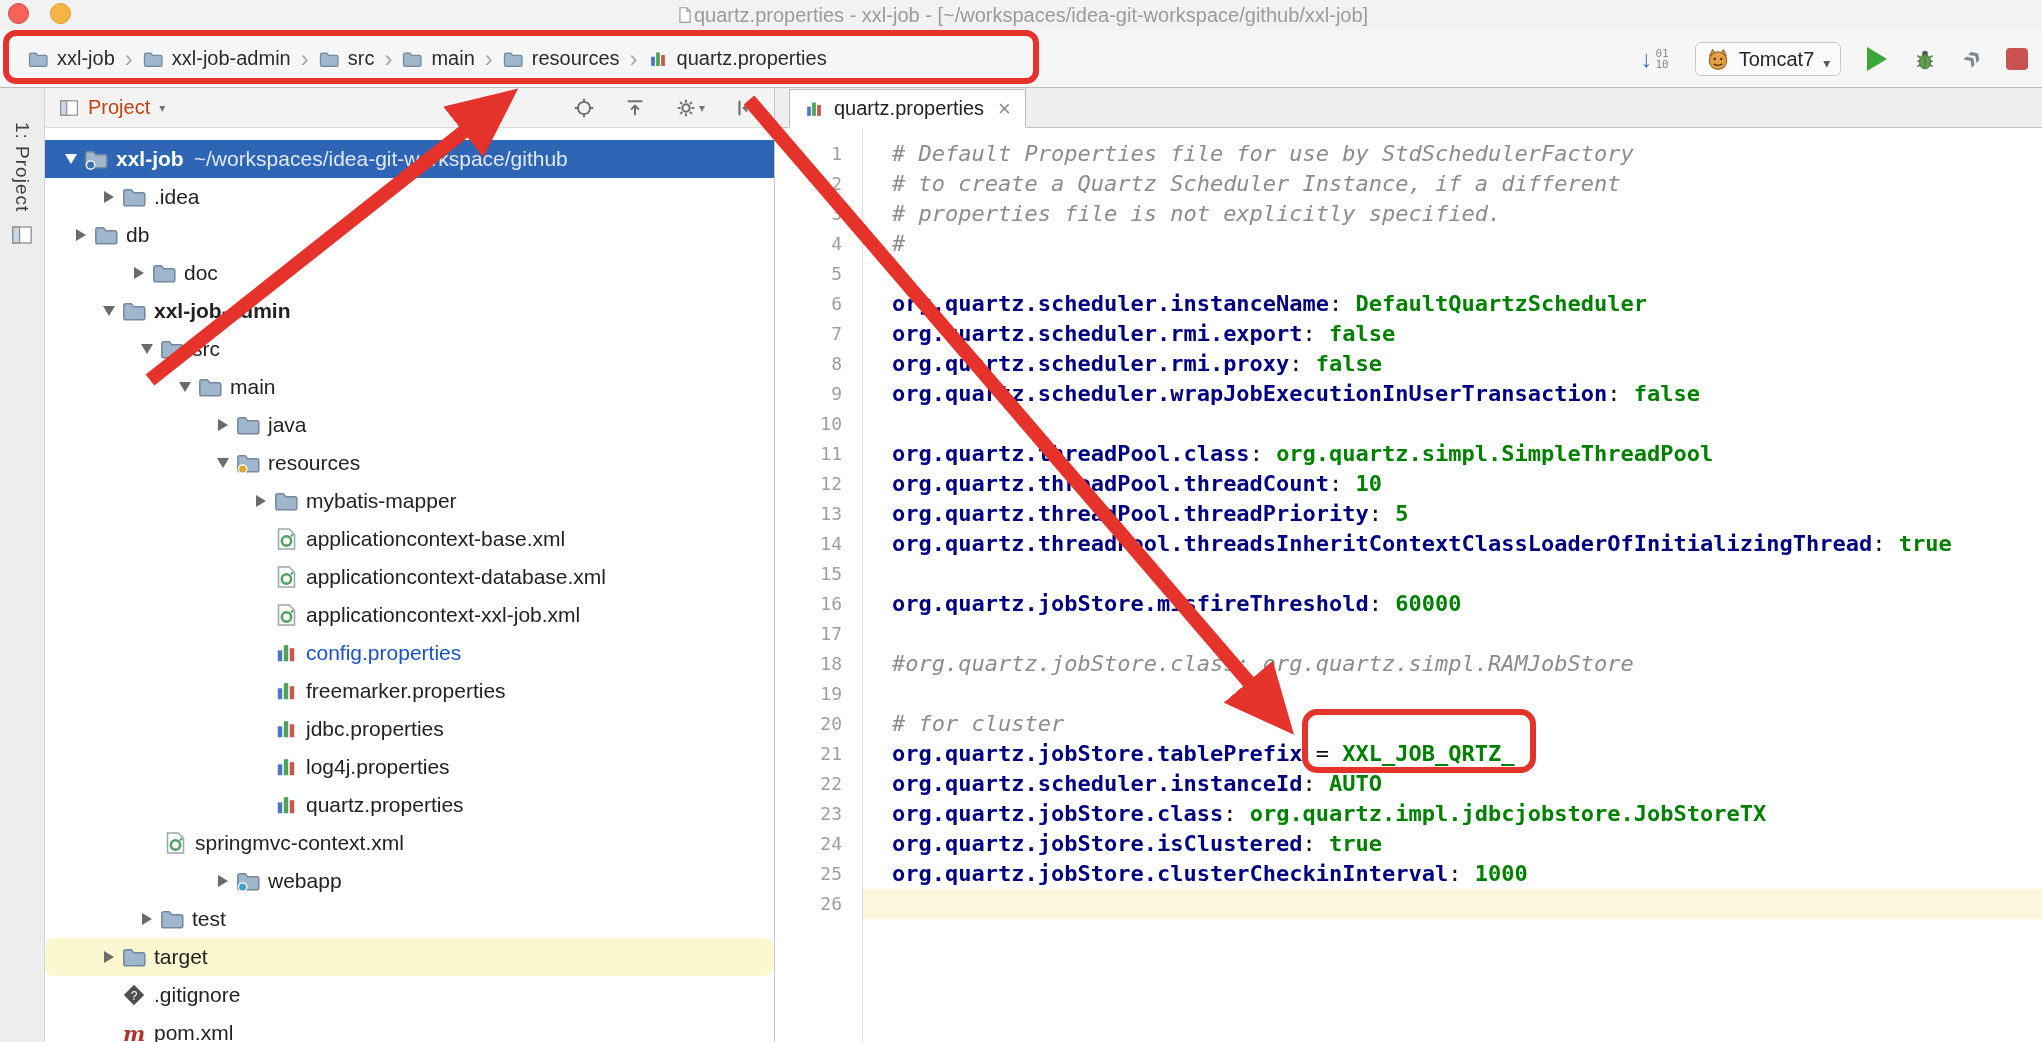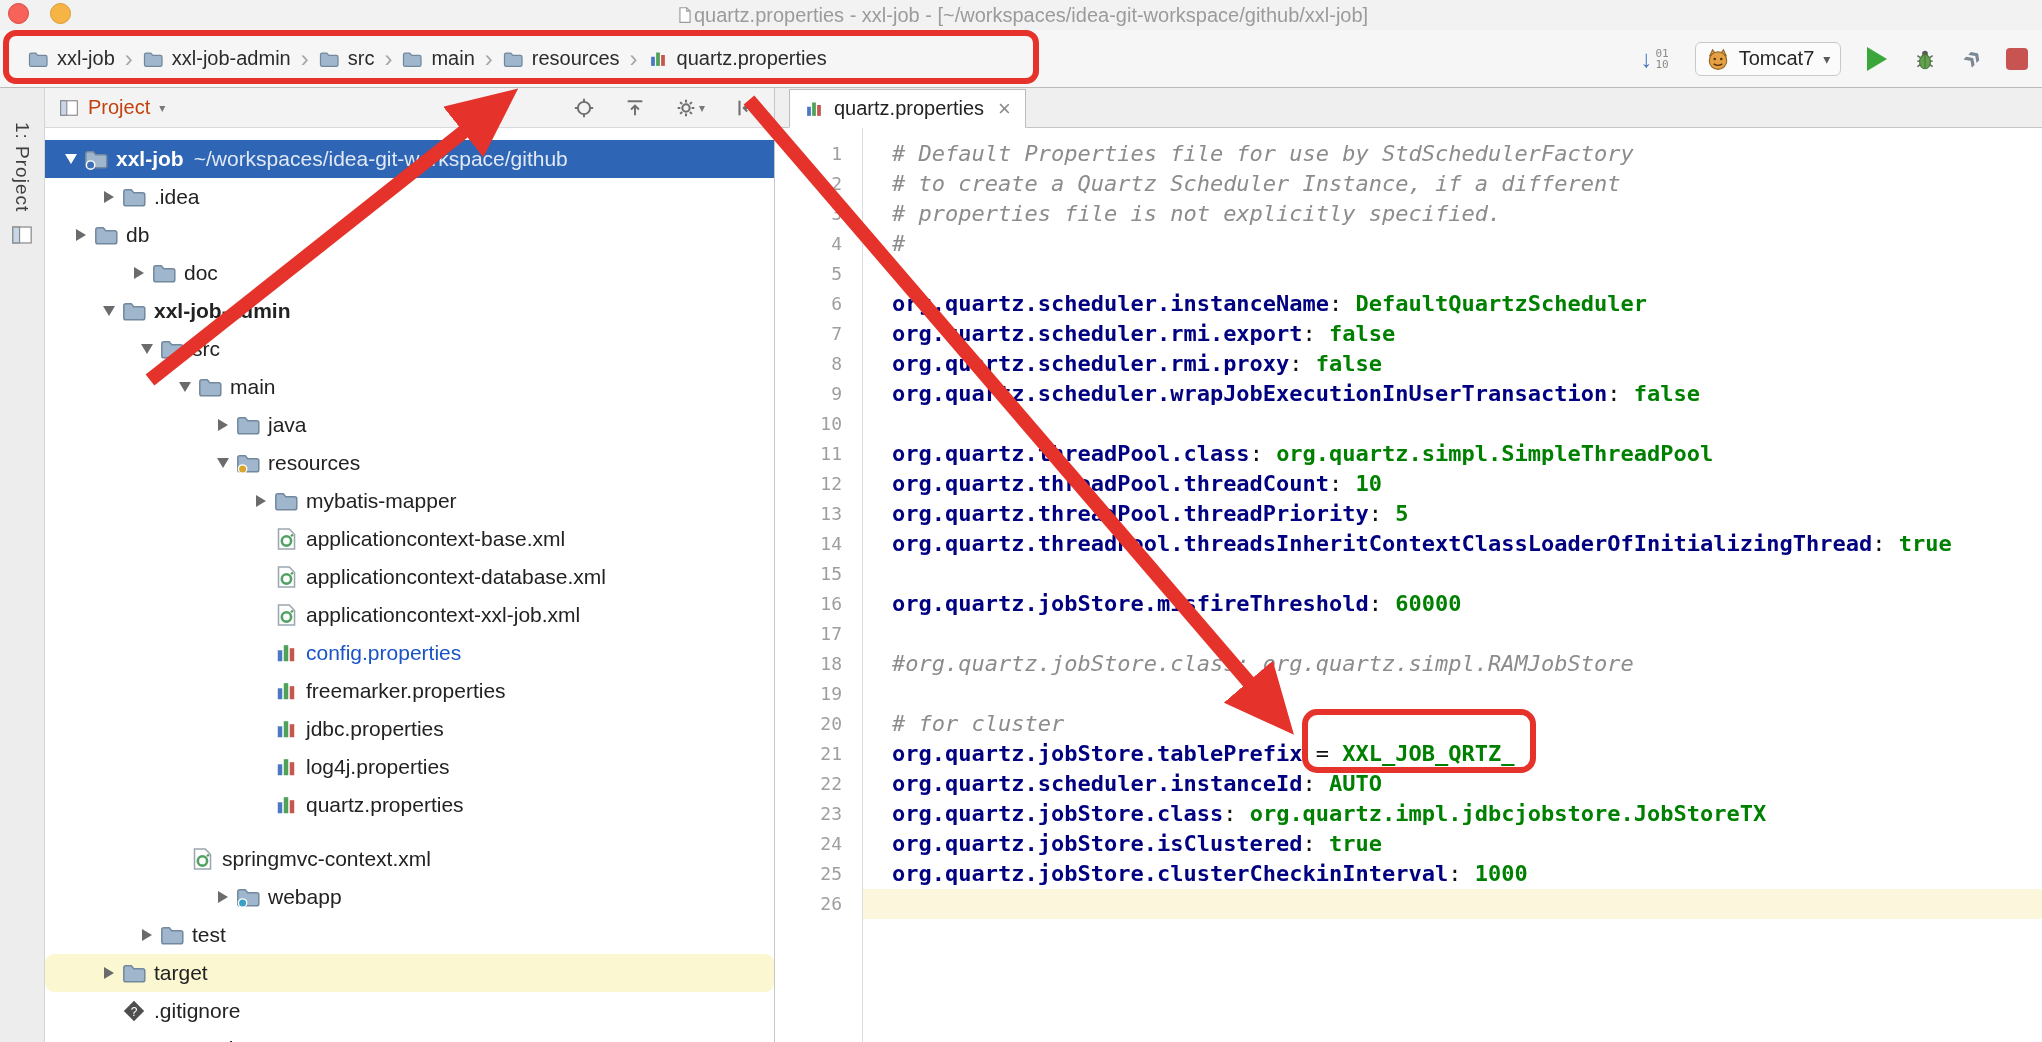--- a/index.html
+++ b/index.html
@@ -18,21 +18,21 @@
 
   
   .toolbar { height:58px; background:#F6F6F6; border-bottom:1px solid #BBBBBB; display:flex; align-items:center; justify-content:space-between; padding-right:14px; }
   .breadcrumbs { display:flex; align-items:center; padding-left:28px; height:100%; }
   .bc-item { display:flex; align-items:center; gap:9px; font-size:20px; color:#2B2B2B; white-space:nowrap; }
   .bc-sep { margin:0 10px; color:#A6A6A6; font-size:24px; line-height:1; }
   .runbar { display:flex; align-items:center; gap:26px; }
   .incoming { display:flex; align-items:center; gap:3px; cursor:default; }
   .incoming .arr { color:#3F76C0; font-weight:bold; font-size:24px; line-height:1; }
   .incoming .digits { display:flex; flex-direction:column; font-size:11px; line-height:11px; color:#8a8a8a; font-family:"DejaVu Sans Mono",monospace; }
-  .runconfig { display:flex; align-items:center; gap:9px; border:1px solid #C9C9C9; border-radius:6px; padding:4px 10px; background:#FBFBFB; }
+  .runconfig { display:flex; align-items:flex-end; gap:9px; border:1px solid #C9C9C9; border-radius:6px; padding:4px 10px; background:#FBFBFB; }
   .runconfig .name { font-size:20px; color:#262626; }
   .caret { font-size:14px; color:#5a5a5a; }
   .runbtn .tri { display:block; width:0; height:0; border-left:20px solid var(--run-green); border-top:12px solid transparent; border-bottom:12px solid transparent; }
   .cov { display:inline-block; transform:rotate(-45deg); color:#7C8894; font-weight:bold; font-size:30px; line-height:22px; }
   .stopbtn { width:22px; height:22px; border-radius:4px; background:var(--stop-red); display:inline-block; }
 
   
   .main { display:flex; height:954px; }
   .stripe { width:45px; background:#EDEDED; border-right:1px solid #D5D5D5; display:flex; flex-direction:column; align-items:center; }
   .stripe-btn { margin-top:34px; display:flex; flex-direction:column; align-items:center; gap:12px; }
@@ -450,21 +450,21 @@
             <span class="tarrow"></span>
             <span class="ticon">
               <svg viewBox="0 0 16 16" width="24" height="24">
                 <rect x="2.5" y="6.2" width="3" height="7.3" fill="#4A78C2"></rect>
                 <rect x="6.5" y="2.8" width="3" height="10.7" fill="#4FA25A"></rect>
                 <rect x="10.5" y="4.8" width="3" height="8.7" fill="#C7574E"></rect>
               </svg>
             </span>
             <span class="tlabel">quartz.properties</span>
           </div>
-          <div class="trow" style="padding-left: 119px; margin-top: 16px;">
+          <div class="trow" style="padding-left: 92px;">
             <span class="tarrow"></span>
             <span class="ticon">
               <svg viewBox="0 0 16 16" width="24" height="24">
                 <path d="M3 1.3h7.2L13.7 5v9.7H3z" fill="#FDFDFD" stroke="#9AA7B0"></path>
                 <circle cx="8.3" cy="9.3" r="3.1" fill="none" stroke="#52A162" stroke-width="1.7"></circle>
                 <path d="M11.4 6.2l1.2-1.2" stroke="#52A162" stroke-width="1.5"></path>
               </svg>
             </span>
             <span class="tlabel">springmvc-context.xml</span>
           </div>

